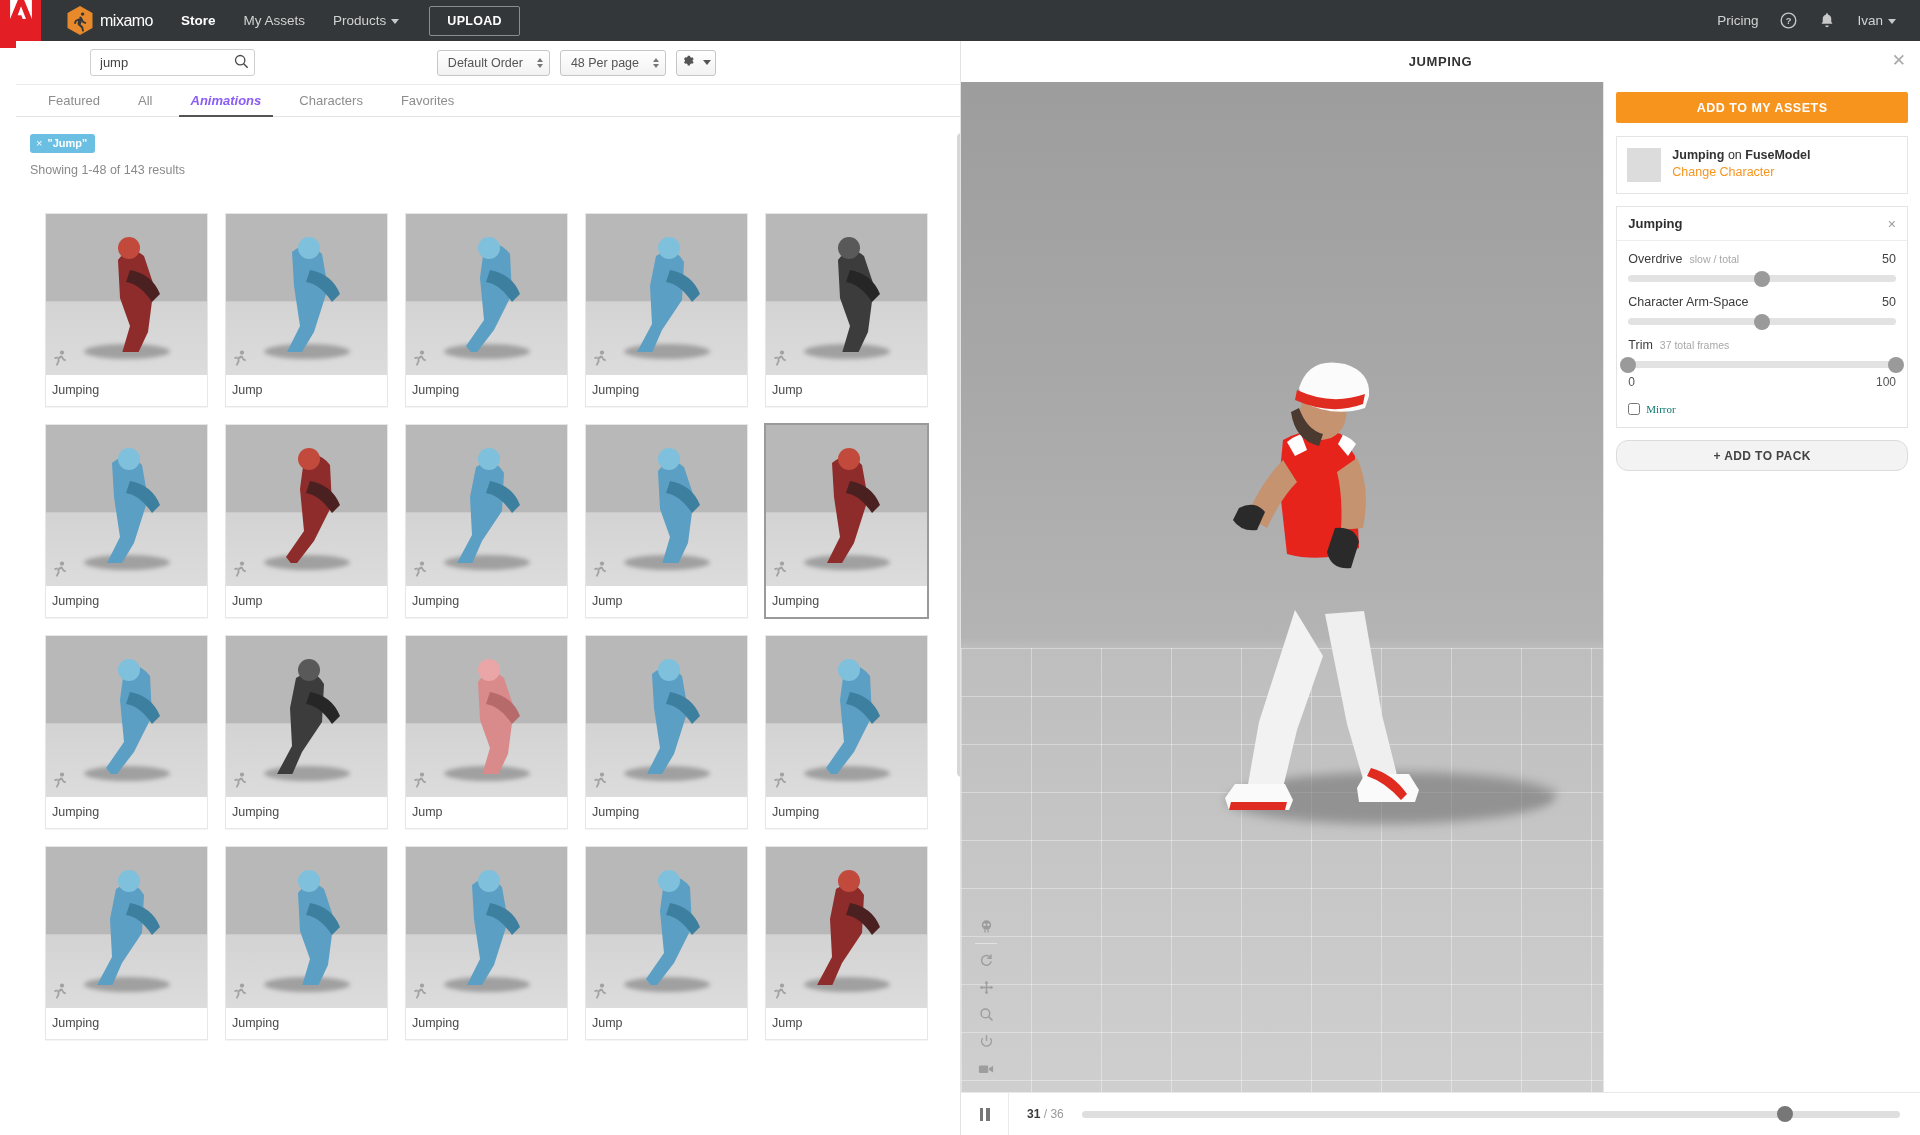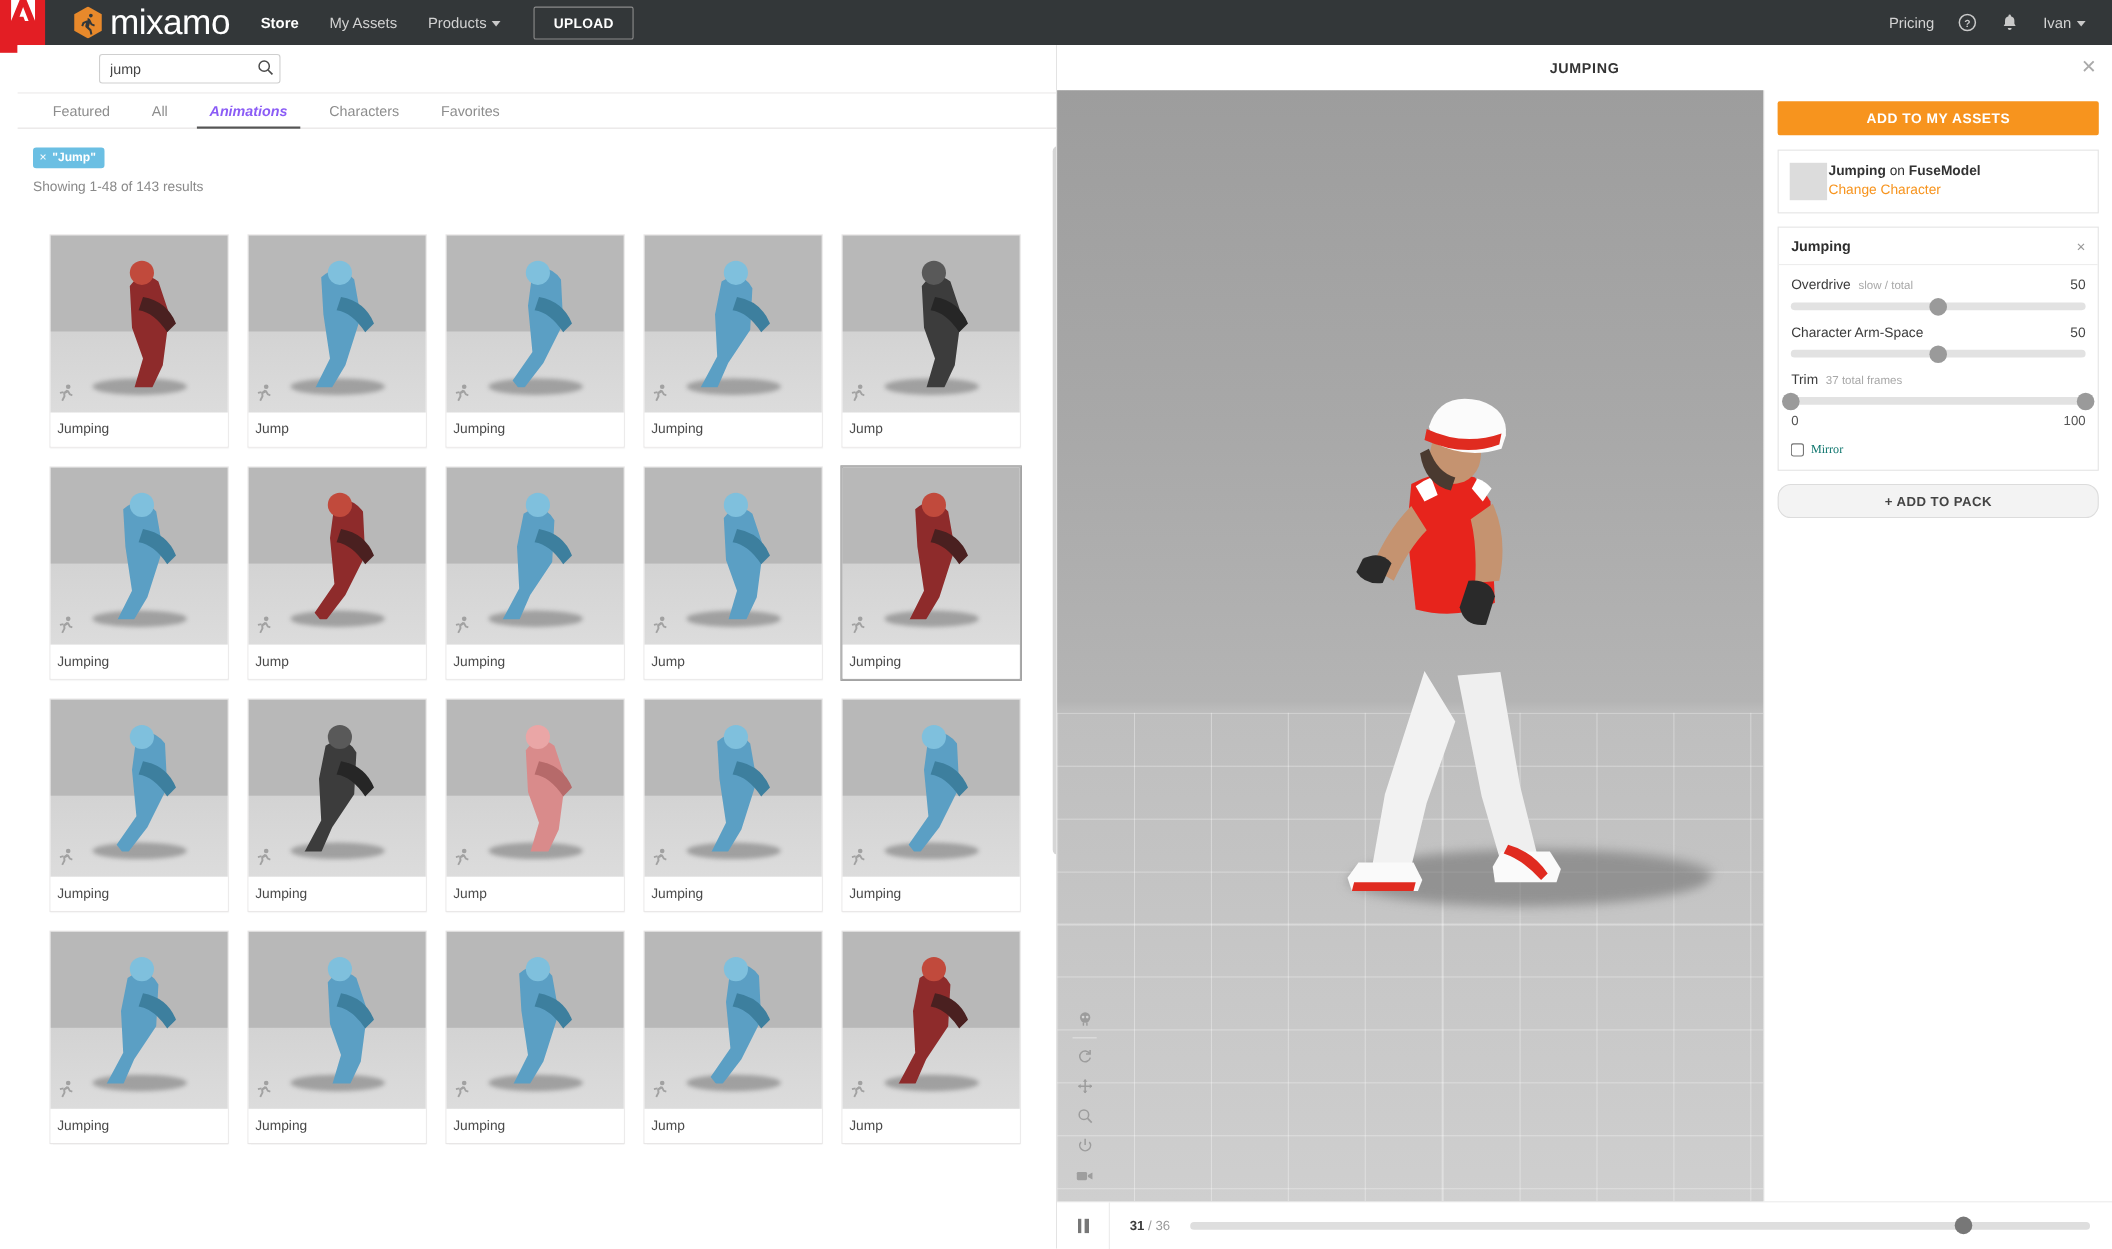--- a/index.html
+++ b/index.html
@@ -16,21 +16,21 @@
   }
   #adobe-logo {
     width: 41px; height: 55px; background: #e31e24;
     display: flex; align-items: flex-start; justify-content: center;
     padding-top: 6px; flex: 0 0 41px;
   }
   #adobe-logo svg { display: block; }
   #mixamo-brand { display: flex; align-items: center; margin-left: 26px; }
   #mixamo-hex { width: 26px; height: 29px; }
   #mixamo-word {
-    color: #ffffff; font-size: 32px; letter-spacing: -0.5px;
+    color: #ffffff; font-size: 16px; letter-spacing: -0.5px;
     margin-left: 7px; font-weight: 400;
   }
   .nav-link {
     color: #d2d2d2; font-size: 13.5px; margin-left: 28px;
     text-decoration: none; white-space: nowrap;
   }
   .nav-link.active { color: #ffffff; font-weight: bold; }
   #upload-btn {
     margin-left: 30px; border: 1px solid #8c8c8c; color: #fff;
     font-size: 12.5px; font-weight: bold; padding: 7px 17px;
@@ -223,21 +223,21 @@
     width: 317px; height: 1010px; background: #ffffff;
     border-left: 1px solid #e6e6e6; padding: 10px 12px;
   }
   #add-assets-btn {
     width: 100%; height: 31px; background: #f7941e; border: none;
     color: #ffffff; font-size: 12.5px; font-weight: bold; letter-spacing: .5px;
     border-radius: 2px; cursor: pointer;
   }
   #char-card {
     margin-top: 13px; border: 1px solid #e4e4e4; display: flex;
-    padding: 11px 10px; align-items: flex-start; gap: 1px;
+    padding: 11px 10px; align-items: flex-start; gap: 11px;
   }
   #char-thumb { width: 34px; height: 34px; background: #dcdcdc; flex: 0 0 34px; }
   #char-name { font-size: 12.5px; color: #333; }
   #char-name b { font-weight: bold; }
   #change-char { font-size: 12.5px; color: #f7941e; margin-top: 3px; cursor: pointer; }
 
   #anim-box { margin-top: 12px; border: 1px solid #e4e4e4; }
   #anim-head {
     display: flex; align-items: center; justify-content: space-between;
     padding: 9px 11px; border-bottom: 1px solid #ededed;
@@ -322,20 +322,44 @@
     <div id="search-wrap">
       <input id="search-input" type="text" value="jump" style="">
       <button id="search-icon-btn">
         <svg width="15" height="15" viewBox="0 0 18 18">
             <circle cx="7.4" cy="7.4" r="5.6" fill="none" stroke="#4a4a4a" stroke-width="1.6"></circle>
             <line x1="11.6" y1="11.6" x2="16.4" y2="16.4" stroke="#4a4a4a" stroke-width="1.8"></line>
           </svg>
       </button>
     </div>
 
+    <div id="filters">
+      <div class="select-box">
+        <span class="lbl">Default Order</span>
+        <span class="spin">
+            <i class="up"></i>
+            <i class="dn"></i>
+          </span>
+      </div>
+      <div class="select-box">
+        <span class="lbl">48 Per page</span>
+        <span class="spin">
+            <i class="up"></i>
+            <i class="dn"></i>
+          </span>
+      </div>
+      <div id="gear-box">
+        <span>
+          <svg width="13" height="13" viewBox="0 0 16 16">
+              <path fill="#555" d="M8 5.2A2.8 2.8 0 1 0 8 10.8 2.8 2.8 0 0 0 8 5.2zm6.4 3.5l-1.3-.9a5.3 5.3 0 0 0 0-1.6l1.3-.9-1.4-2.4-1.5.5a5.3 5.3 0 0 0-1.4-.8L9.8.8H7l-.3 1.6a5.3 5.3 0 0 0-1.4.8l-1.5-.5L2.4 5.1l1.3.9a5.3 5.3 0 0 0 0 1.6l-1.3.9 1.4 2.4 1.5-.5c.4.3.9.6 1.4.8l.3 1.6h2.8l.3-1.6c.5-.2 1-.5 1.4-.8l1.5.5z"></path>
+            </svg>
+        </span>
+        <span class="caret-down" style="border-top-color:#555"></span>
+      </div>
+    </div>
   </div>
 
   <div id="tabs-row">
     <div class="tab">Featured</div>
     <div class="tab">All</div>
     <div class="tab active">Animations</div>
     <div class="tab">Characters</div>
     <div class="tab">Favorites</div>
   </div>
 

